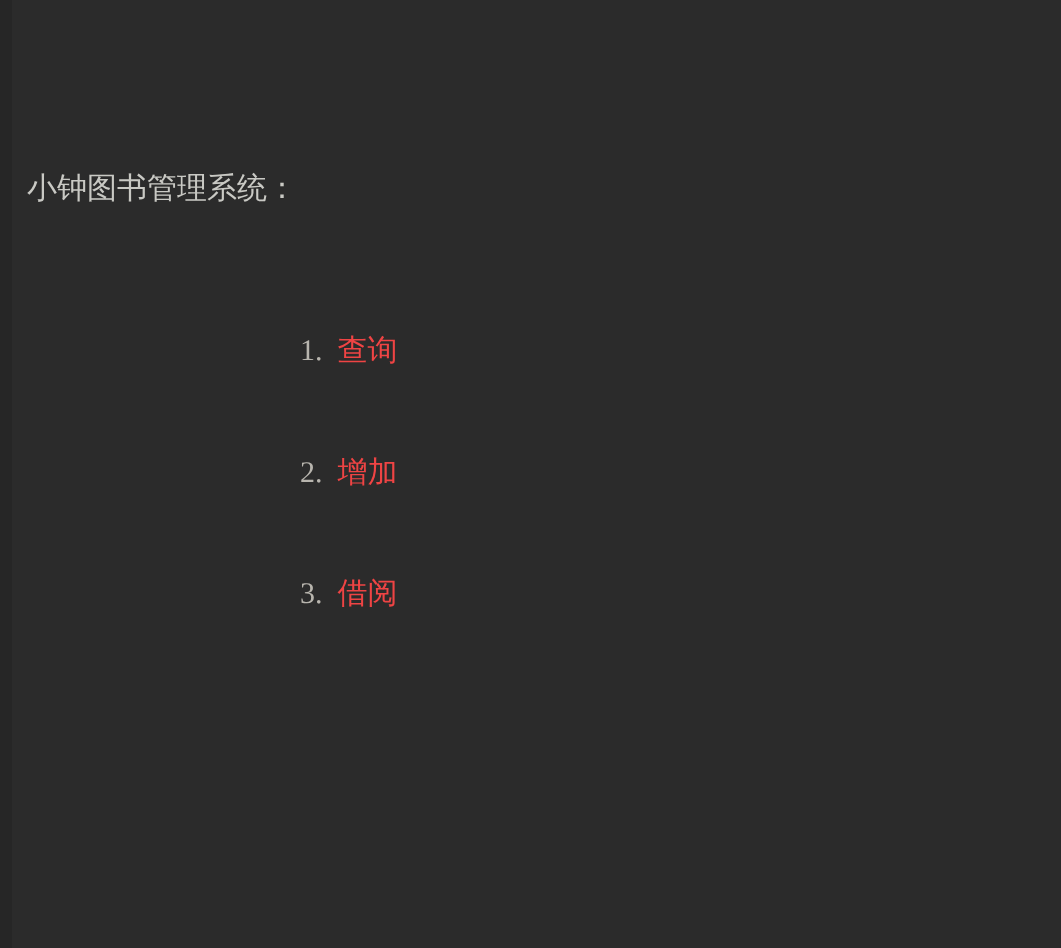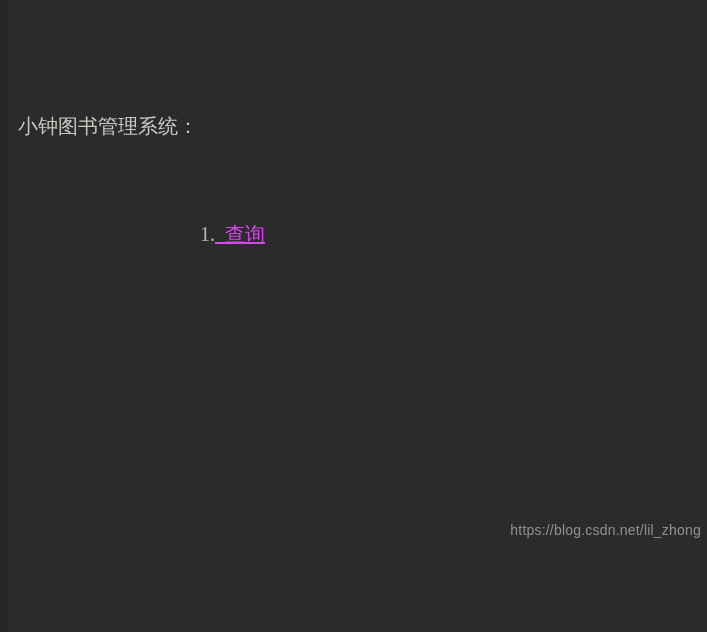--- a/index.html
+++ b/index.html
@@ -43,22 +43,21 @@
     height: 27px;
     white-space: pre;
   }
   .menu-line {
     padding-left: 182px;
   }
   .num {
     color: #b8b5ae;
   }
   .item {
-    color: #d946ef;
-    text-decoration: underline;
+    color: #ef4444;
   }
   .sys {
     color: #c9c9c4;
   }
   .watermark {
     position: absolute;
     right: 6px;
     bottom: 6px;
     color: #9a9a9a;
     font-family: "Liberation Sans", "DejaVu Sans", sans-serif;
@@ -73,20 +72,22 @@
 <div class="console">
 
   <div class="gutter"></div>
 
   <div class="output">
 
     
     <div class="line"><span class="sys">小钟图书管理系统：</span></div>
 
     <div class="line menu-line"><span class="num">1.</span><span class="item">  </span><span class="item">查询</span></div>
+    <div class="line menu-line"><span class="num">2.</span><span class="item">  </span><span class="item">增加</span></div>
+    <div class="line menu-line"><span class="num">3.</span><span class="item">  </span><span class="item">借阅</span></div>
 
     
 
     
     
 
     
 
     
 
@@ -109,15 +110,14 @@
     
 
     
 
     
 
     
 
   </div>
 
-  <div class="watermark">https://blog.csdn.net/lil_zhong</div>
 
 </div>
 
 </body></html>

